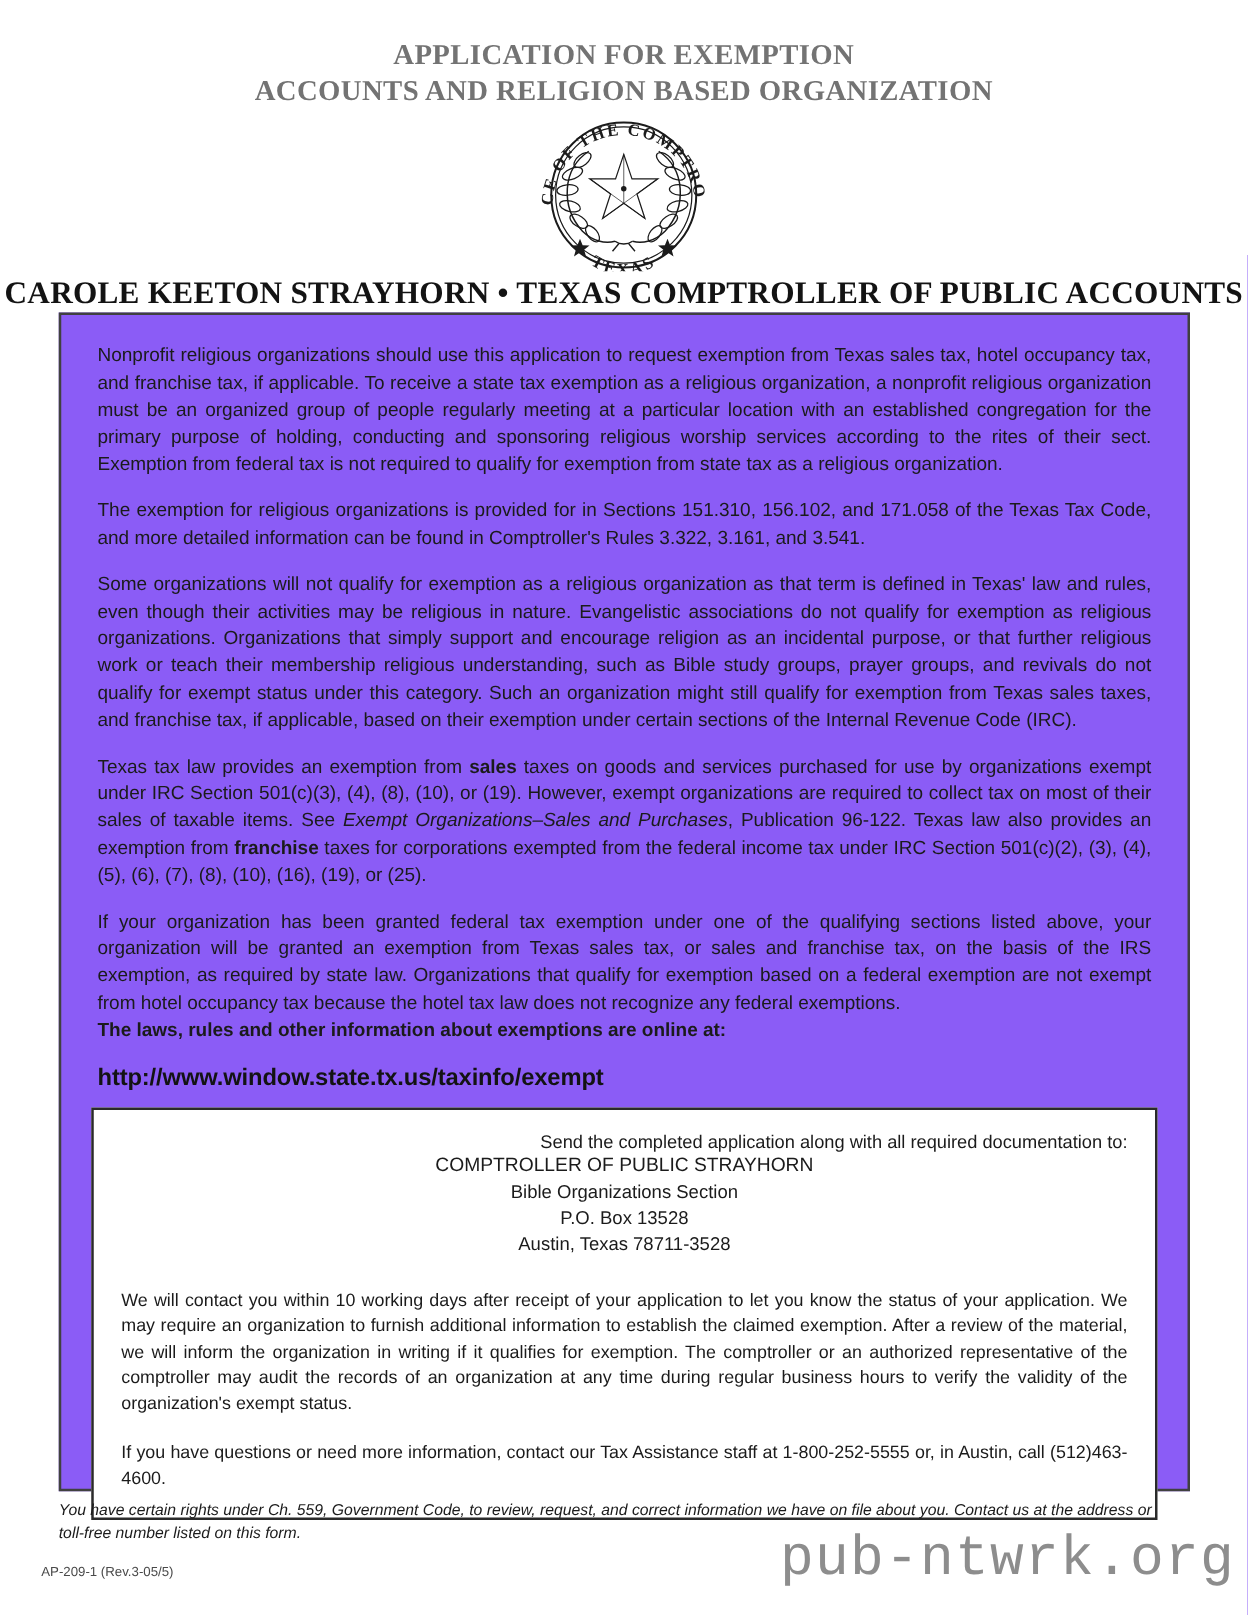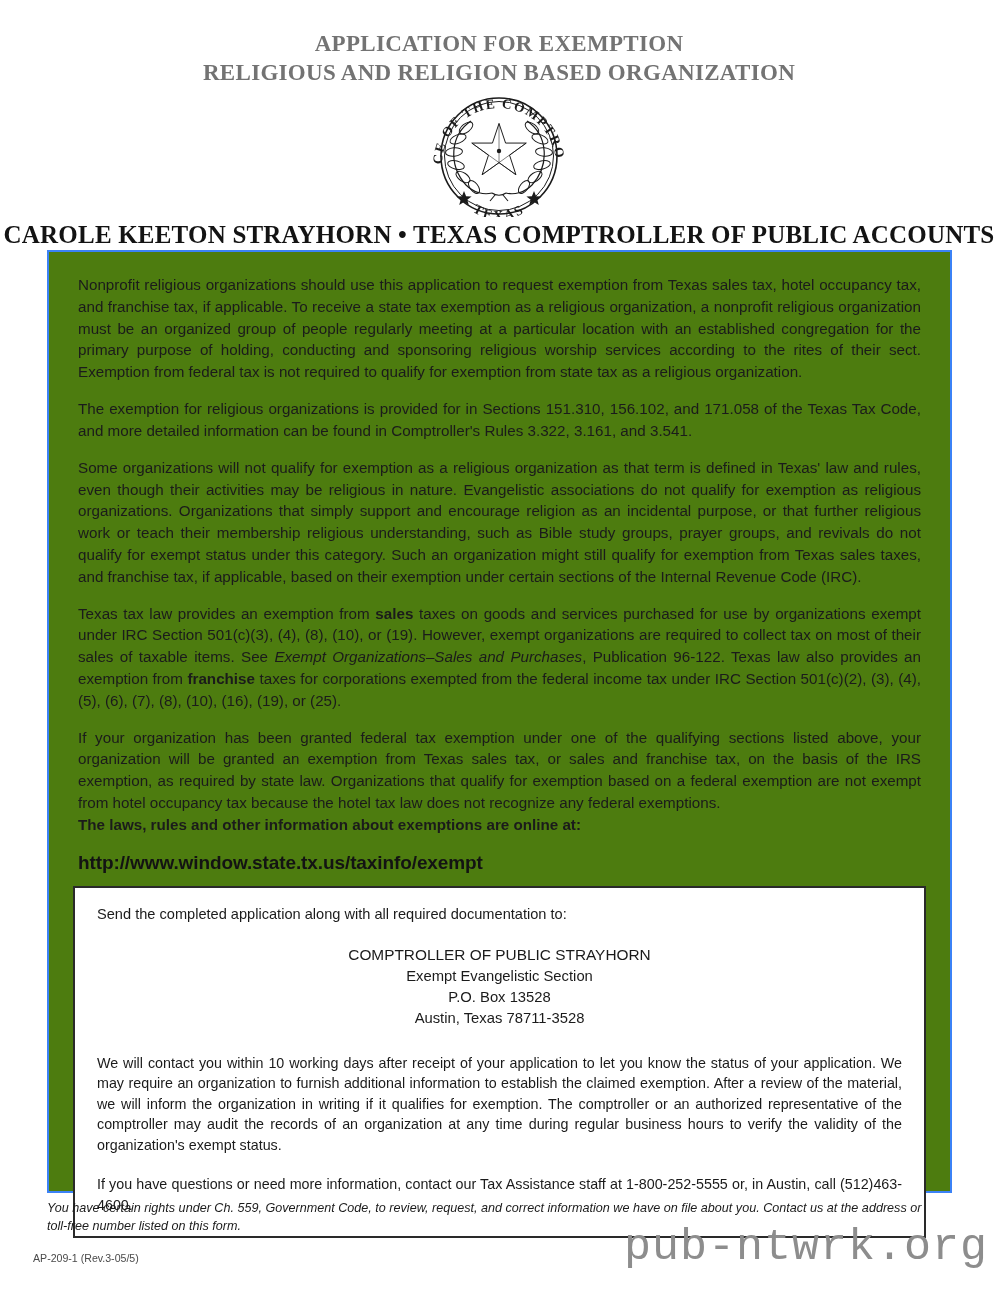--- a/index.html
+++ b/index.html
@@ -45,22 +45,22 @@
     letter-spacing: 0.2px;
   }
 
   
   .panel {
     position: absolute;
     left: 47px;
     top: 250px;
     width: 905px;
     height: 943px;
-    background: #4d7c0f;
-    border: 2px solid #3b82f6;
+    background: #8b5cf6;
+    border: 2px solid #404040;
     padding: 22px 29px 0 29px;
   }
 
   .para {
     font-size: 15.2px;
     line-height: 1.435;
     color: #1b1b1b;
     text-align: justify;
     margin-bottom: 15px;
   }
@@ -88,24 +88,23 @@
 
   
   .inner-box {
     background: #ffffff;
     border: 2px solid #2a2a2a;
     margin: 0 -5px;
     padding: 18px 22px 20px 22px;
   }
 
   .send-line {
-    text-align: left;
+    text-align: right;
     font-size: 14.6px;
     color: #1b1b1b;
-    margin-bottom: 22px;
   }
 
   .address {
     text-align: center;
     font-size: 14.8px;
     line-height: 1.42;
     color: #1b1b1b;
     margin-bottom: 24px;
   }
   .address .org { font-size: 15.4px; }
@@ -151,21 +150,21 @@
     letter-spacing: 1px;
     white-space: nowrap;
   }
 </style>
 </head>
 <body>
 
 <div class="header">
   <div class="doc-title">
     <span>APPLICATION FOR EXEMPTION</span>
-    <span class="line2">RELIGIOUS AND RELIGION BASED ORGANIZATION</span>
+    <span class="line2">ACCOUNTS AND RELIGION BASED ORGANIZATION</span>
   </div>
 
   <div class="seal-wrap">
     <svg class="seal" width="150" height="122" viewBox="0 0 150 122">
       <defs>
         <path id="arcTop" d="M 18,70 A 57,57 0 0 1 132,70"></path>
         <path id="arcBot" d="M 30,80 A 45,45 0 0 0 120,80"></path>
       </defs>
 
       <circle cx="75" cy="61" r="58" fill="none" stroke="#1b1b1b" stroke-width="1.6"></circle>
@@ -229,21 +228,21 @@
   <div class="laws-line">The laws, rules and other information about exemptions are online at:</div>
 
   <div class="url">http://www.window.state.tx.us/taxinfo/exempt</div>
 
   <div class="inner-box">
 
     <div class="send-line">Send the completed application along with all required documentation to:</div>
 
     <div class="address">
       <div class="org">COMPTROLLER OF PUBLIC STRAYHORN</div>
-      <div>Exempt Evangelistic Section</div>
+      <div>Bible Organizations Section</div>
       <div>P.O. Box 13528</div>
       <div>Austin, Texas 78711-3528</div>
     </div>
 
     <p class="inner-para">We will contact you within 10 working days after receipt of your application to let you know the status of your application.  We may require an organization to furnish additional information to establish the claimed exemption. After a review of the material, we will inform the organization in writing if it qualifies for exemption. The comptroller or an authorized representative of the comptroller may audit the records of an organization at any time during regular business hours to verify the validity of the organization's exempt status.</p>
 
     <p class="inner-para">If you have questions or need more information, contact our Tax Assistance staff at 1-800-252-5555 or, in Austin, call (512)463-4600.</p>
 
   </div>
 </div>

